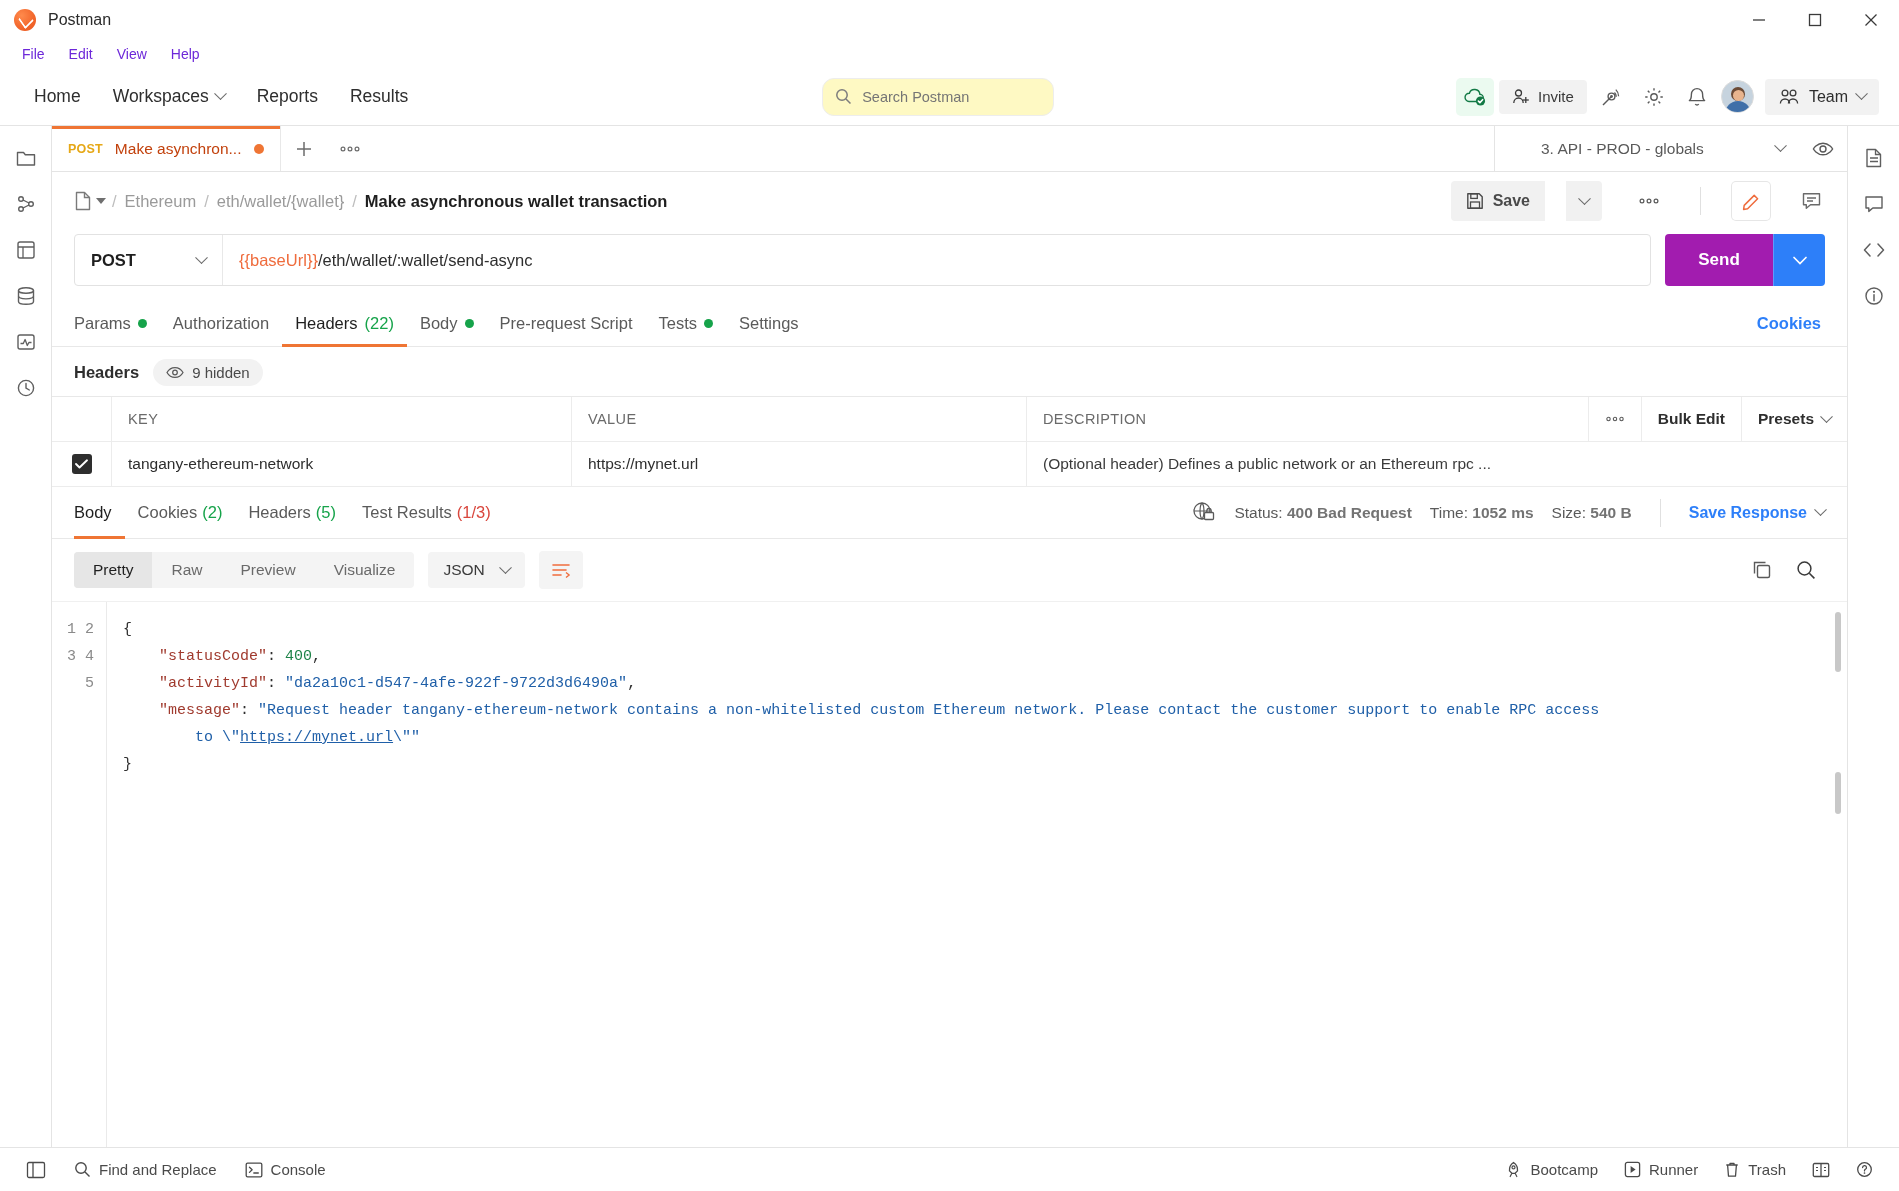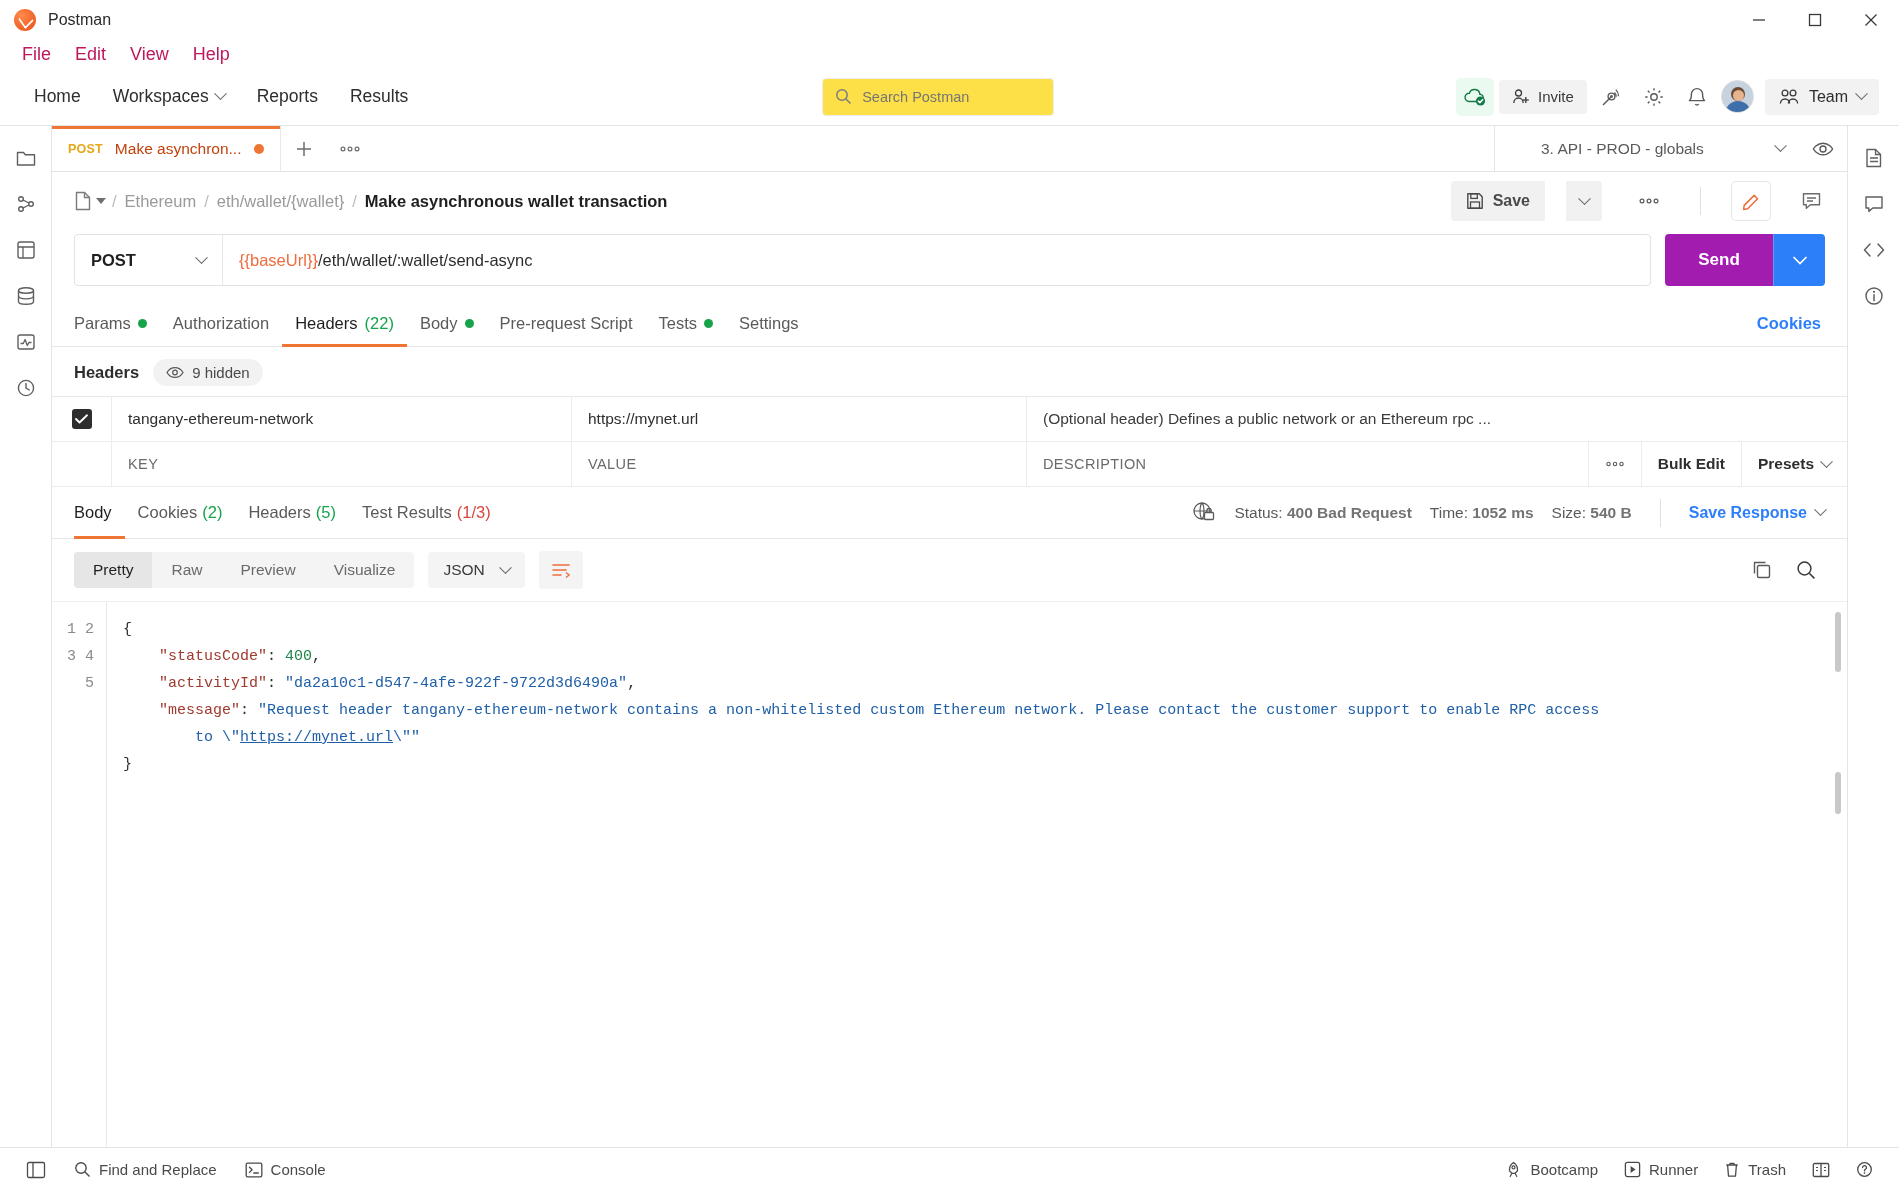--- a/index.html
+++ b/index.html
@@ -21,31 +21,31 @@
   .pm-logo::after { content:""; position:absolute; left:6px; top:5px; width:10px; height:10px;
     border-left: 2.4px solid #fff; border-bottom: 2.4px solid #fff; transform: rotate(-45deg) skewX(-10deg);
     border-radius: 0 0 0 2px; }
   .title-text { font-size: 16px; color: #2b2b2b; margin-left: 12px; }
   .win-controls { margin-left: auto; display: flex; height: 40px; }
   .win-btn { width: 56px; height: 40px; display: flex; align-items: center; justify-content: center; cursor: default; }
   .win-btn svg { display:block; }
 
   
   .menubar { height: 28px; display: flex; align-items: center; padding-left: 12px; gap: 4px; background:#fff; }
-  .menu-item { font-size: 18px; color: #be185d; padding: 3px 10px; border-radius: 3px; }
+  .menu-item { font-size: 14px; color: #6d28d9; padding: 3px 10px; border-radius: 3px; }
 
   
   .header { height: 58px; display: flex; align-items: center; padding: 0 20px 0 22px;
     border-bottom: 1px solid #e4e4e4; background: #fff; }
   .nav { display: flex; align-items: center; gap: 8px; }
   .nav-item { font-size: 17.5px; color: #2e2e2e; padding: 7px 12px; border-radius: 4px; display:flex; align-items:center; gap:7px; }
   .caret { display:inline-block; width:9px; height:9px; border-right:1.7px solid #6b6b6b; border-bottom:1.7px solid #6b6b6b;
     transform: rotate(45deg) translate(-2px,-2px); }
   .search-wrap { flex: 1; display: flex; justify-content: center; }
-  .searchbox { width: 232px; height: 38px; background: #fde047; border: 1px solid #ededed; border-radius: 4px;
+  .searchbox { width: 232px; height: 38px; background: #fef9c3; border: 1px solid #ededed; border-radius: 12px;
     display: flex; align-items: center; padding: 0 12px; gap: 10px; }
   .searchbox input { border: none; outline: none; background: transparent; font-size: 14.5px;
     color: #7d7d7d; font-family: inherit; width: 100%; }
   .hdr-right { display: flex; align-items: center; gap: 5px; }
   .icon-btn { width: 38px; height: 38px; display: flex; align-items: center; justify-content: center; border-radius: 5px; }
   .cloud-ok { background: #ebfaf0; }
   .invite-btn { display:flex; align-items:center; gap:8px; height:34px; padding:0 13px; background:#f2f2f2;
     border-radius:4px; font-size:15px; color:#3a3a3a; }
   .avatar { width: 33px; height: 33px; border-radius: 50%; overflow: hidden; background: #c6d3de;
     position: relative; flex:none; border: 1px solid #dcdcdc; }
@@ -495,52 +495,52 @@
         <div class="hidden-pill">
           <svg width="18" height="13" viewBox="0 0 18 13">
             <path d="M1 6.5S3.8 1.6 9 1.6 17 6.5 17 6.5 14.2 11.4 9 11.4 1 6.5 1 6.5z" fill="none" stroke="#5a5a5a" stroke-width="1.25"></path>
             <circle cx="9" cy="6.5" r="2.3" fill="none" stroke="#5a5a5a" stroke-width="1.25"></circle>
           </svg>
           <span>9 hidden</span>
         </div>
       </div>
 
       <div class="htable">
-        <div class="hrow">
-          <div class="hcheck">
-            <span class="chk">
-              <svg width="13" height="10" viewBox="0 0 13 10">
-                  <path d="M1 5l3.5 3.5L12 1.3" fill="none" stroke="#fff" stroke-width="1.9" stroke-linecap="round" stroke-linejoin="round"></path>
-                </svg>
-            </span>
-          </div>
-          <div class="hkey row-cell">tangany-ethereum-network</div>
-          <div class="hval row-cell">https://mynet.url</div>
-          <div class="hdesc desc-cell">(Optional header) Defines a public network or an Ethereum rpc ...</div>
-        </div>
         <div class="hrow head">
           <div class="hcheck"></div>
           <div class="hkey">KEY</div>
           <div class="hval">VALUE</div>
           <div class="hdesc">DESCRIPTION</div>
           <div class="hactions">
             <div class="hact">
               <svg width="20" height="8" viewBox="0 0 20 8">
                 <circle cx="3.5" cy="4" r="1.7" fill="none" stroke="#5a5a5a" stroke-width="1.1"></circle>
                 <circle cx="10" cy="4" r="1.7" fill="none" stroke="#5a5a5a" stroke-width="1.1"></circle>
                 <circle cx="16.5" cy="4" r="1.7" fill="none" stroke="#5a5a5a" stroke-width="1.1"></circle>
               </svg>
             </div>
             <div class="hact">Bulk Edit</div>
             <div class="hact">
               <span>Presets</span>
               <span class="caret"></span>
             </div>
           </div>
         </div>
+        <div class="hrow">
+          <div class="hcheck">
+            <span class="chk">
+              <svg width="13" height="10" viewBox="0 0 13 10">
+                  <path d="M1 5l3.5 3.5L12 1.3" fill="none" stroke="#fff" stroke-width="1.9" stroke-linecap="round" stroke-linejoin="round"></path>
+                </svg>
+            </span>
+          </div>
+          <div class="hkey row-cell">tangany-ethereum-network</div>
+          <div class="hval row-cell">https://mynet.url</div>
+          <div class="hdesc desc-cell">(Optional header) Defines a public network or an Ethereum rpc ...</div>
+        </div>
       </div>
 
       <div class="resp-head">
         <div class="resp-tabs">
           <div class="rsp-tab active">
             <span>Body</span>
           </div>
           <div class="rsp-tab">
             <span>Cookies</span>
             <span class="count-green">(2)</span>

